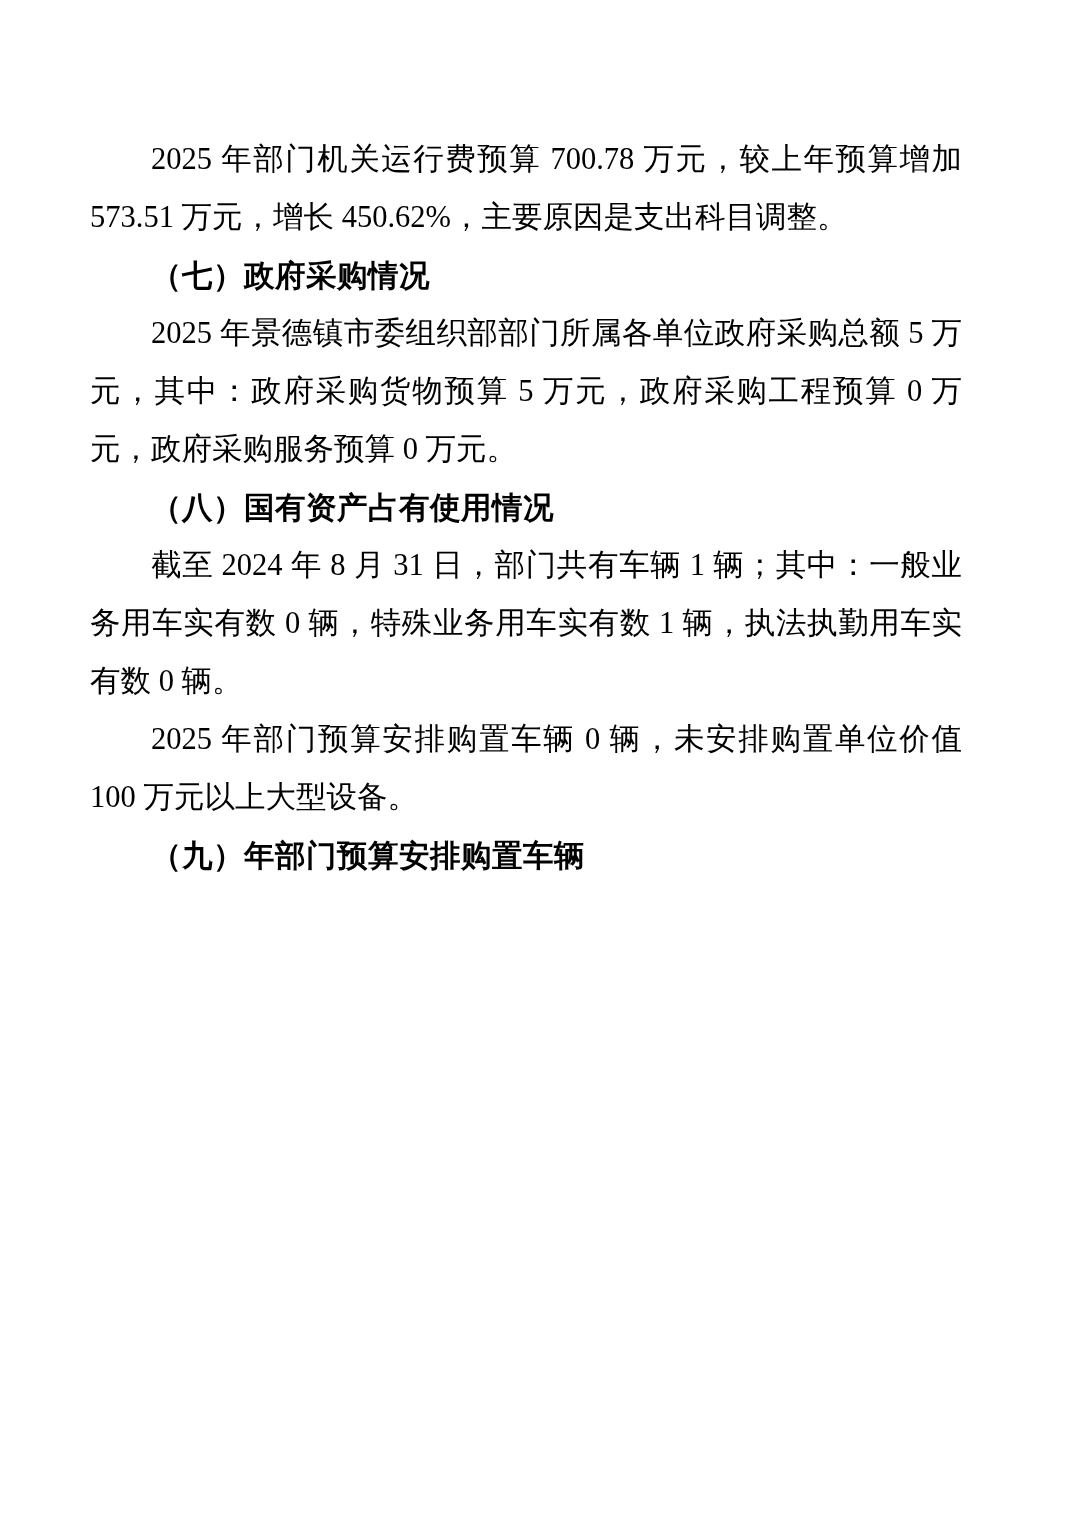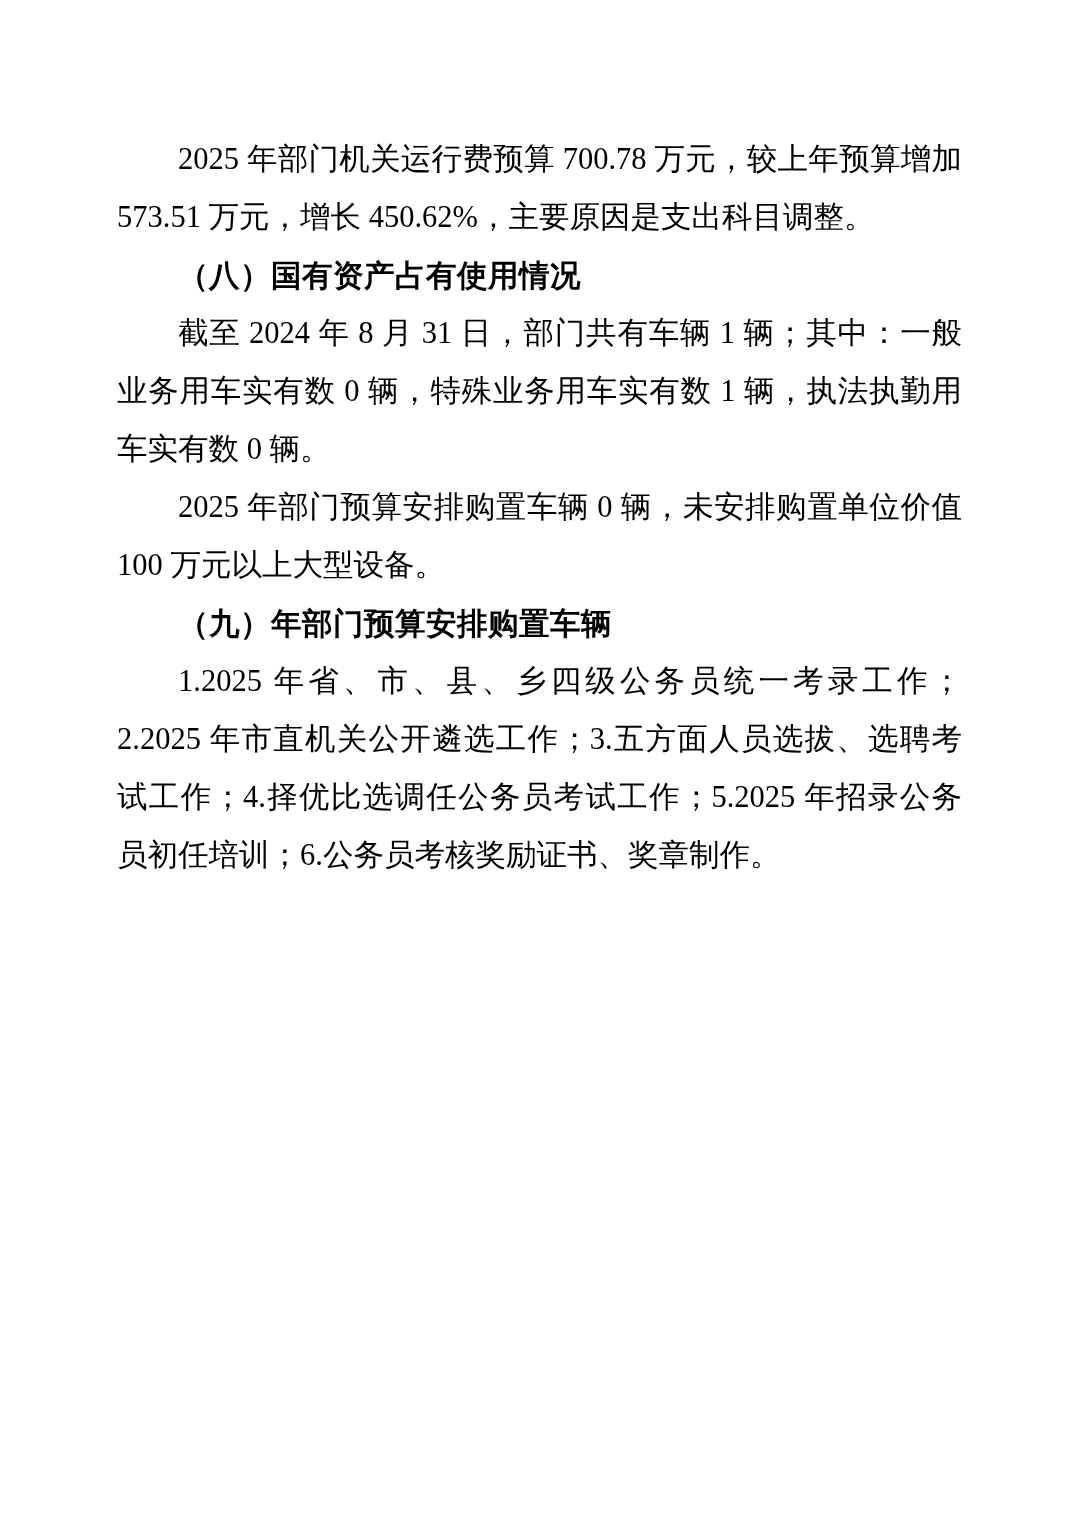--- a/index.html
+++ b/index.html
@@ -6,21 +6,21 @@
     margin: 0;
     padding: 0;
     background: #ffffff;
   }
   .page {
     width: 1074px;
     height: 1520px;
     background: #ffffff;
     position: relative;
     box-sizing: border-box;
-    padding: 130px 112px 60px 117px;
+    padding: 130px 112px 60px 90px;
     font-family: "Liberation Serif", "DejaVu Serif", serif;
     color: #000000;
   }
   .doc-body {
     font-size: 30.5px;
     line-height: 58px;
     text-align: justify;
     text-justify: inter-ideograph;
   }
   p {
@@ -38,29 +38,30 @@
   }
 </style>
 </head>
 <body>
 
 <div class="page">
   <div class="doc-body">
 
     <p class="para">2025 年部门机关运行费预算 700.78 万元，较上年预算增加 573.51 万元，增长 450.62%，主要原因是支出科目调整。</p>
 
+    <p class="heading">（七）政府采购情况</p>
 
+    <p class="para">2025 年景德镇市委组织部部门所属各单位政府采购总额 5 万元，其中：政府采购货物预算 5 万元，政府采购工程预算 0 万元，政府采购服务预算 0 万元。</p>
 
     <p class="heading">（八）国有资产占有使用情况</p>
 
     <p class="para">截至 2024 年 8 月 31 日，部门共有车辆 1 辆；其中：一般业务用车实有数 0 辆，特殊业务用车实有数 1 辆，执法执勤用车实有数 0 辆。</p>
 
     <p class="para">2025 年部门预算安排购置车辆 0 辆，未安排购置单位价值 100 万元以上大型设备。</p>
 
     <p class="heading">（九）年部门预算安排购置车辆</p>
 
 
-    <p class="para">1.2025 年省、市、县、乡四级公务员统一考录工作；2.2025 年市直机关公开遴选工作；3.五方面人员选拔、选聘考试工作；4.择优比选调任公务员考试工作；5.2025 年招录公务员初任培训；6.公务员考核奖励证书、奖章制作。</p>
 
 
 
   </div>
 </div>
 
 </body></html>

